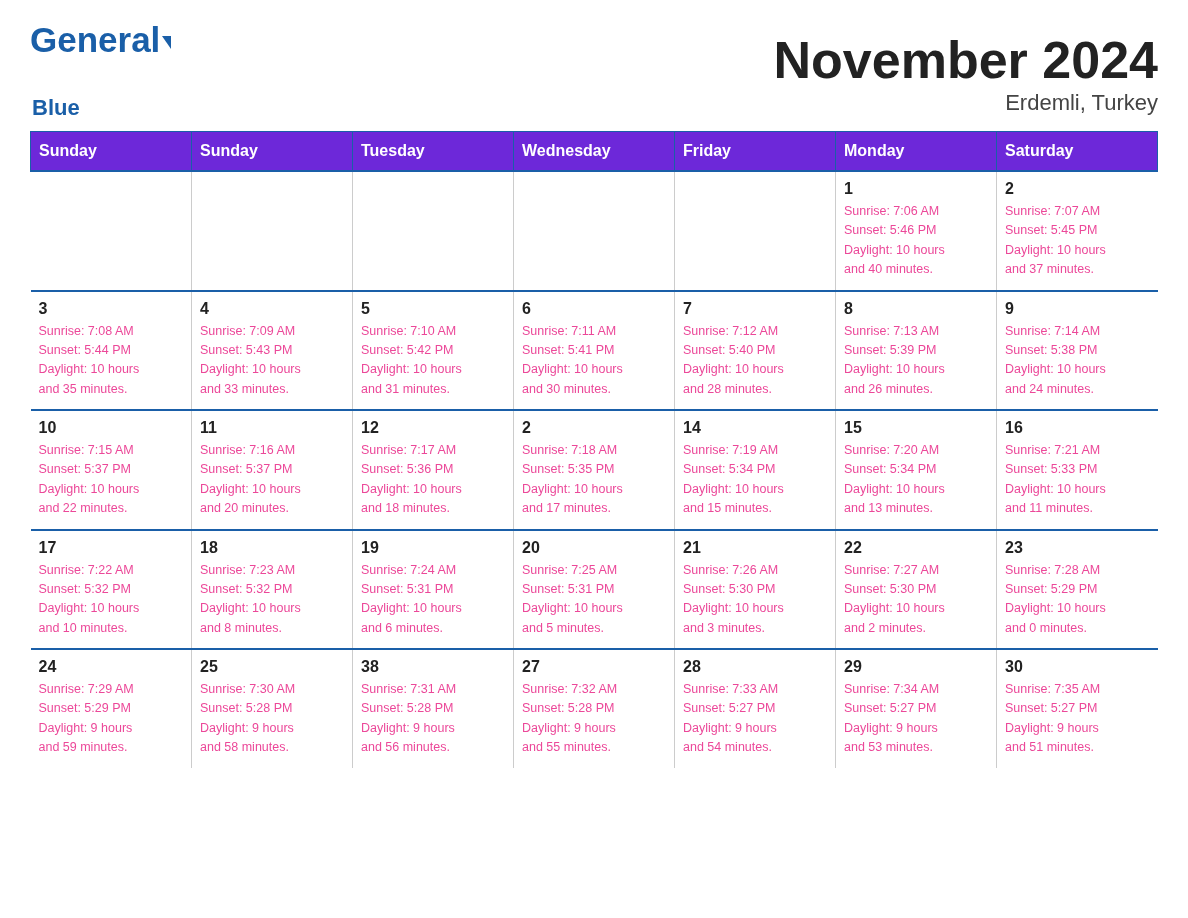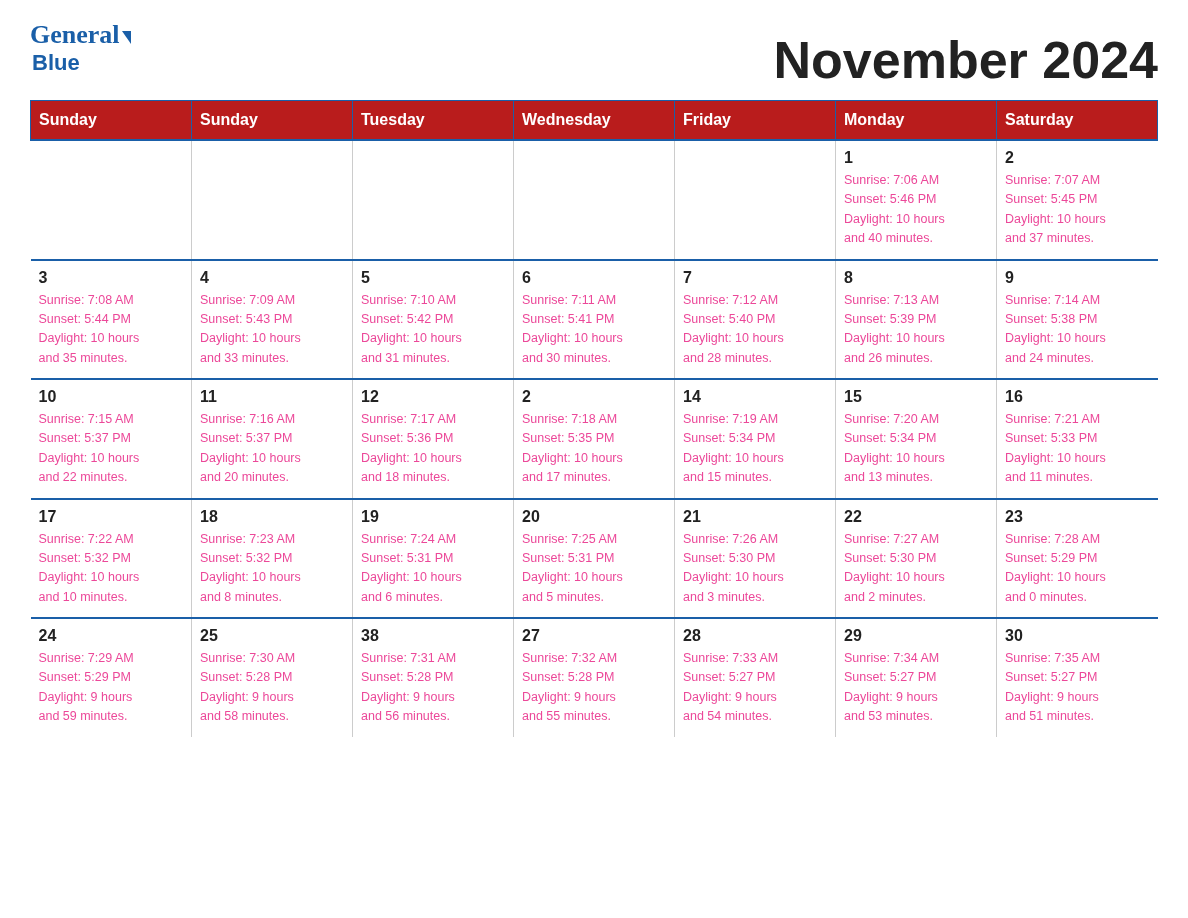--- a/index.html
+++ b/index.html
@@ -15,34 +15,34 @@
       justify-content: space-between;
       align-items: flex-start;
       margin-bottom: 10px;
     }
     .logo {
       display: flex;
       flex-direction: column;
       align-items: flex-start;
     }
     .logo-top {
-      font-size: 26px;
+      font-size: 35px;
       font-weight: bold;
       color: #333;
-      font-family: Liberation Serif, serif;
     }
     .logo-top span {
       color: #1a5fa8;
       font-weight: bold;
     }
     .logo-bottom {
       font-size: 22px;
       font-weight: bold;
       color: #1a5fa8;
       margin-left: 2px;
+      margin-top: 35px;
     }
     .title-block {
       text-align: right;
     }
     .title-block h1 {
       font-size: 52px;
       font-weight: bold;
       color: #222;
       margin-top: 10px;
     }
@@ -50,21 +50,21 @@
       font-size: 22px;
       font-weight: normal;
       color: #444;
     }
     table {
       width: 100%;
       border-collapse: collapse;
       table-layout: fixed;
     }
     thead tr th {
-      background-color: #b91c1c;
+      background-color: #6d28d9;
       color: #fff;
       padding: 10px 8px;
       font-size: 16px;
       font-weight: bold;
       text-align: left;
       border: 1px solid #1a5fa8;
     }
     tbody tr {
       border-top: 2px solid #1a5fa8;
     }
@@ -97,20 +97,21 @@
 </head>
 <body>
 
 <div class="header">
   <div class="logo">
     <div class="logo-top"><span>General</span><span style="display:inline-block;width:0;height:0;border-left:9px solid transparent;border-right:0px solid transparent;border-bottom:0px;border-top:13px solid #1a5fa8;vertical-align:middle;margin-left:2px;"></span></div>
     <div class="logo-bottom">Blue</div>
   </div>
   <div class="title-block">
     <h1>November 2024</h1>
+    <h2>Erdemli, Turkey</h2>
   </div>
 </div>
 
 <table>
   <thead>
     <tr>
       <th>Sunday</th>
       <th>Sunday</th>
       <th>Tuesday</th>
       <th>Wednesday</th>

